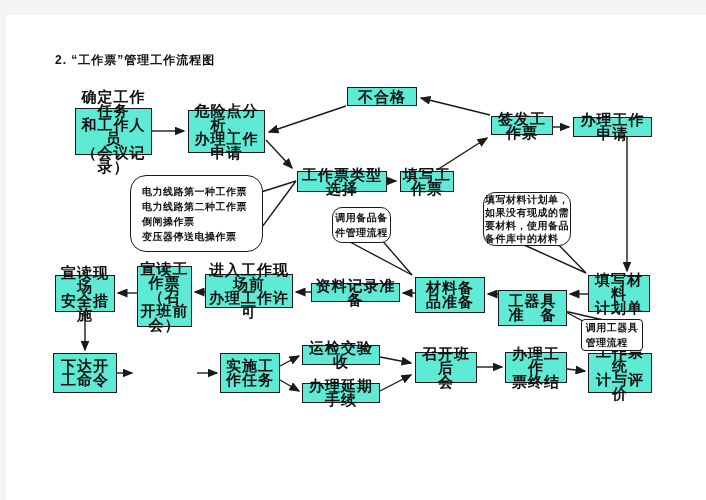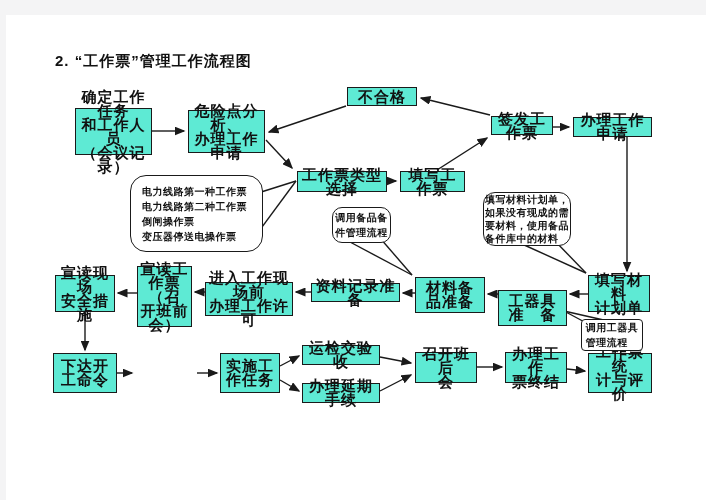--- a/index.html
+++ b/index.html
@@ -9,21 +9,21 @@
     font-family:"Liberation Sans","DejaVu Sans",sans-serif;
     position:relative;overflow:hidden;
   }
   #canvas{
     position:absolute;left:6px;top:15px;width:700px;height:485px;
     background:#ffffff;
   }
   #stage{position:absolute;left:0;top:0;width:706px;height:500px;}
   .title{
     position:absolute;left:55px;top:52px;
-    font-size:15px;font-weight:bold;color:#111;
+    font-size:12px;font-weight:bold;color:#111;
     letter-spacing:1px;z-index:3;white-space:nowrap;
   }
   svg.wires{position:absolute;left:0;top:0;z-index:1;}
   .box{
     position:absolute;z-index:2;
     border:1.5px solid #1a1a1a;background:#5eead4;
     display:flex;align-items:center;justify-content:center;
     text-align:center;
     font-size:15px;font-weight:600;color:#111;
     line-height:14px;letter-spacing:1px;
@@ -93,29 +93,29 @@
 
   <div class="box" style="left:75px;top:108px;width:77px;height:47px;">确定工作任务
 和工作人员
 （会议记录）</div>
   <div class="box" style="left:188px;top:110px;width:77px;height:43px;">危险点分析、
 办理工作申请</div>
   <div class="box" style="left:347px;top:87px;width:70px;height:19px;">不合格</div>
   <div class="box" style="left:491px;top:116px;width:62px;height:19px;">签发工作票</div>
   <div class="box" style="left:573px;top:117px;width:79px;height:20px;">办理工作申请</div>
   <div class="box" style="left:297px;top:171px;width:90px;height:21px;">工作票类型选择</div>
-  <div class="box" style="left:400px;top:171px;width:65px;height:21px;">填写工作票</div>
+  <div class="box" style="left:400px;top:171px;width:54px;height:21px;">填写工作票</div>
 
   <div class="box" style="left:55px;top:275px;width:60px;height:37px;">宣读现场
 安全措施</div>
   <div class="box" style="left:137px;top:266px;width:55px;height:61px;">宣读工
 作票（召
 开班前
 会）</div>
-  <div class="box" style="left:205px;top:274px;width:88px;height:34px;margin-top:8px;">进入工作现场前
+  <div class="box" style="left:205px;top:274px;width:88px;height:34px;">进入工作现场前
 办理工作许可</div>
   <div class="box" style="left:311px;top:283px;width:89px;height:19px;">资料记录准备</div>
   <div class="box" style="left:415px;top:277px;width:70px;height:36px;">材料备
 品准备</div>
   <div class="box" style="left:498px;top:277px;width:69px;height:36px;margin-top:13px;">工器具
 准　备</div>
   <div class="box" style="left:588px;top:275px;width:62px;height:37px;">填写材料
 计划单</div>
 
   <div class="box" style="left:53px;top:353px;width:64px;height:40px;">下达开

